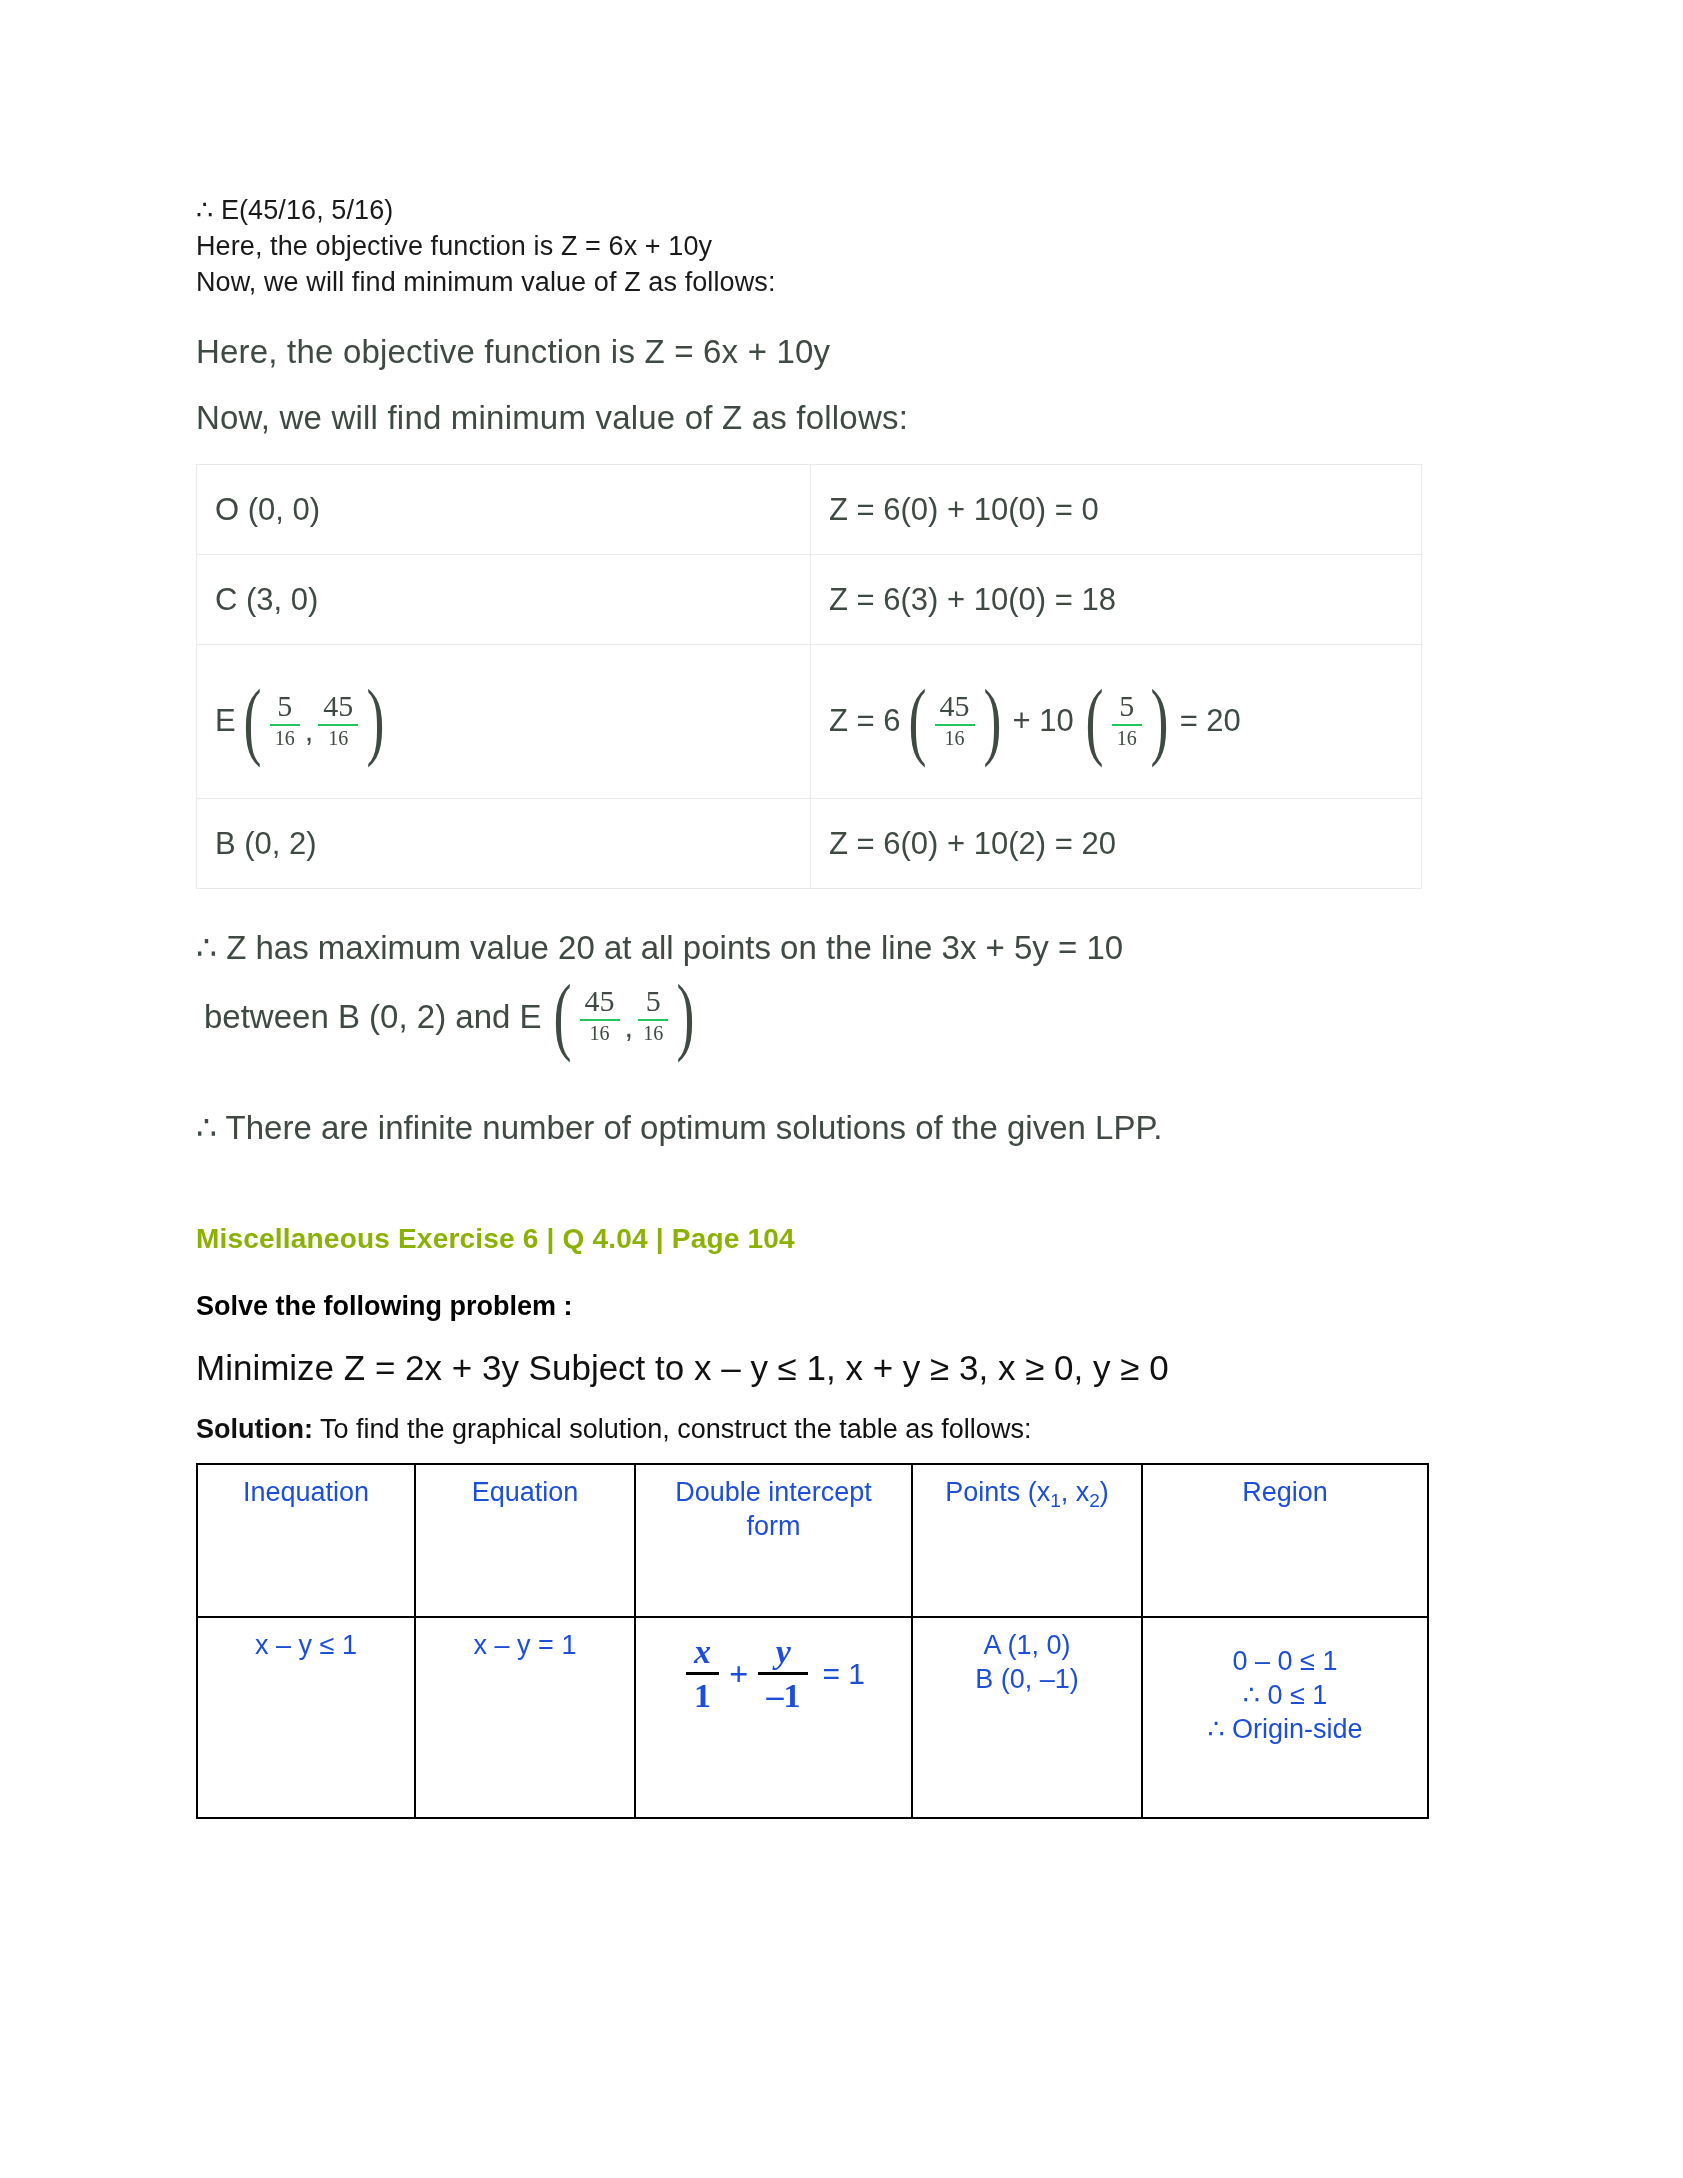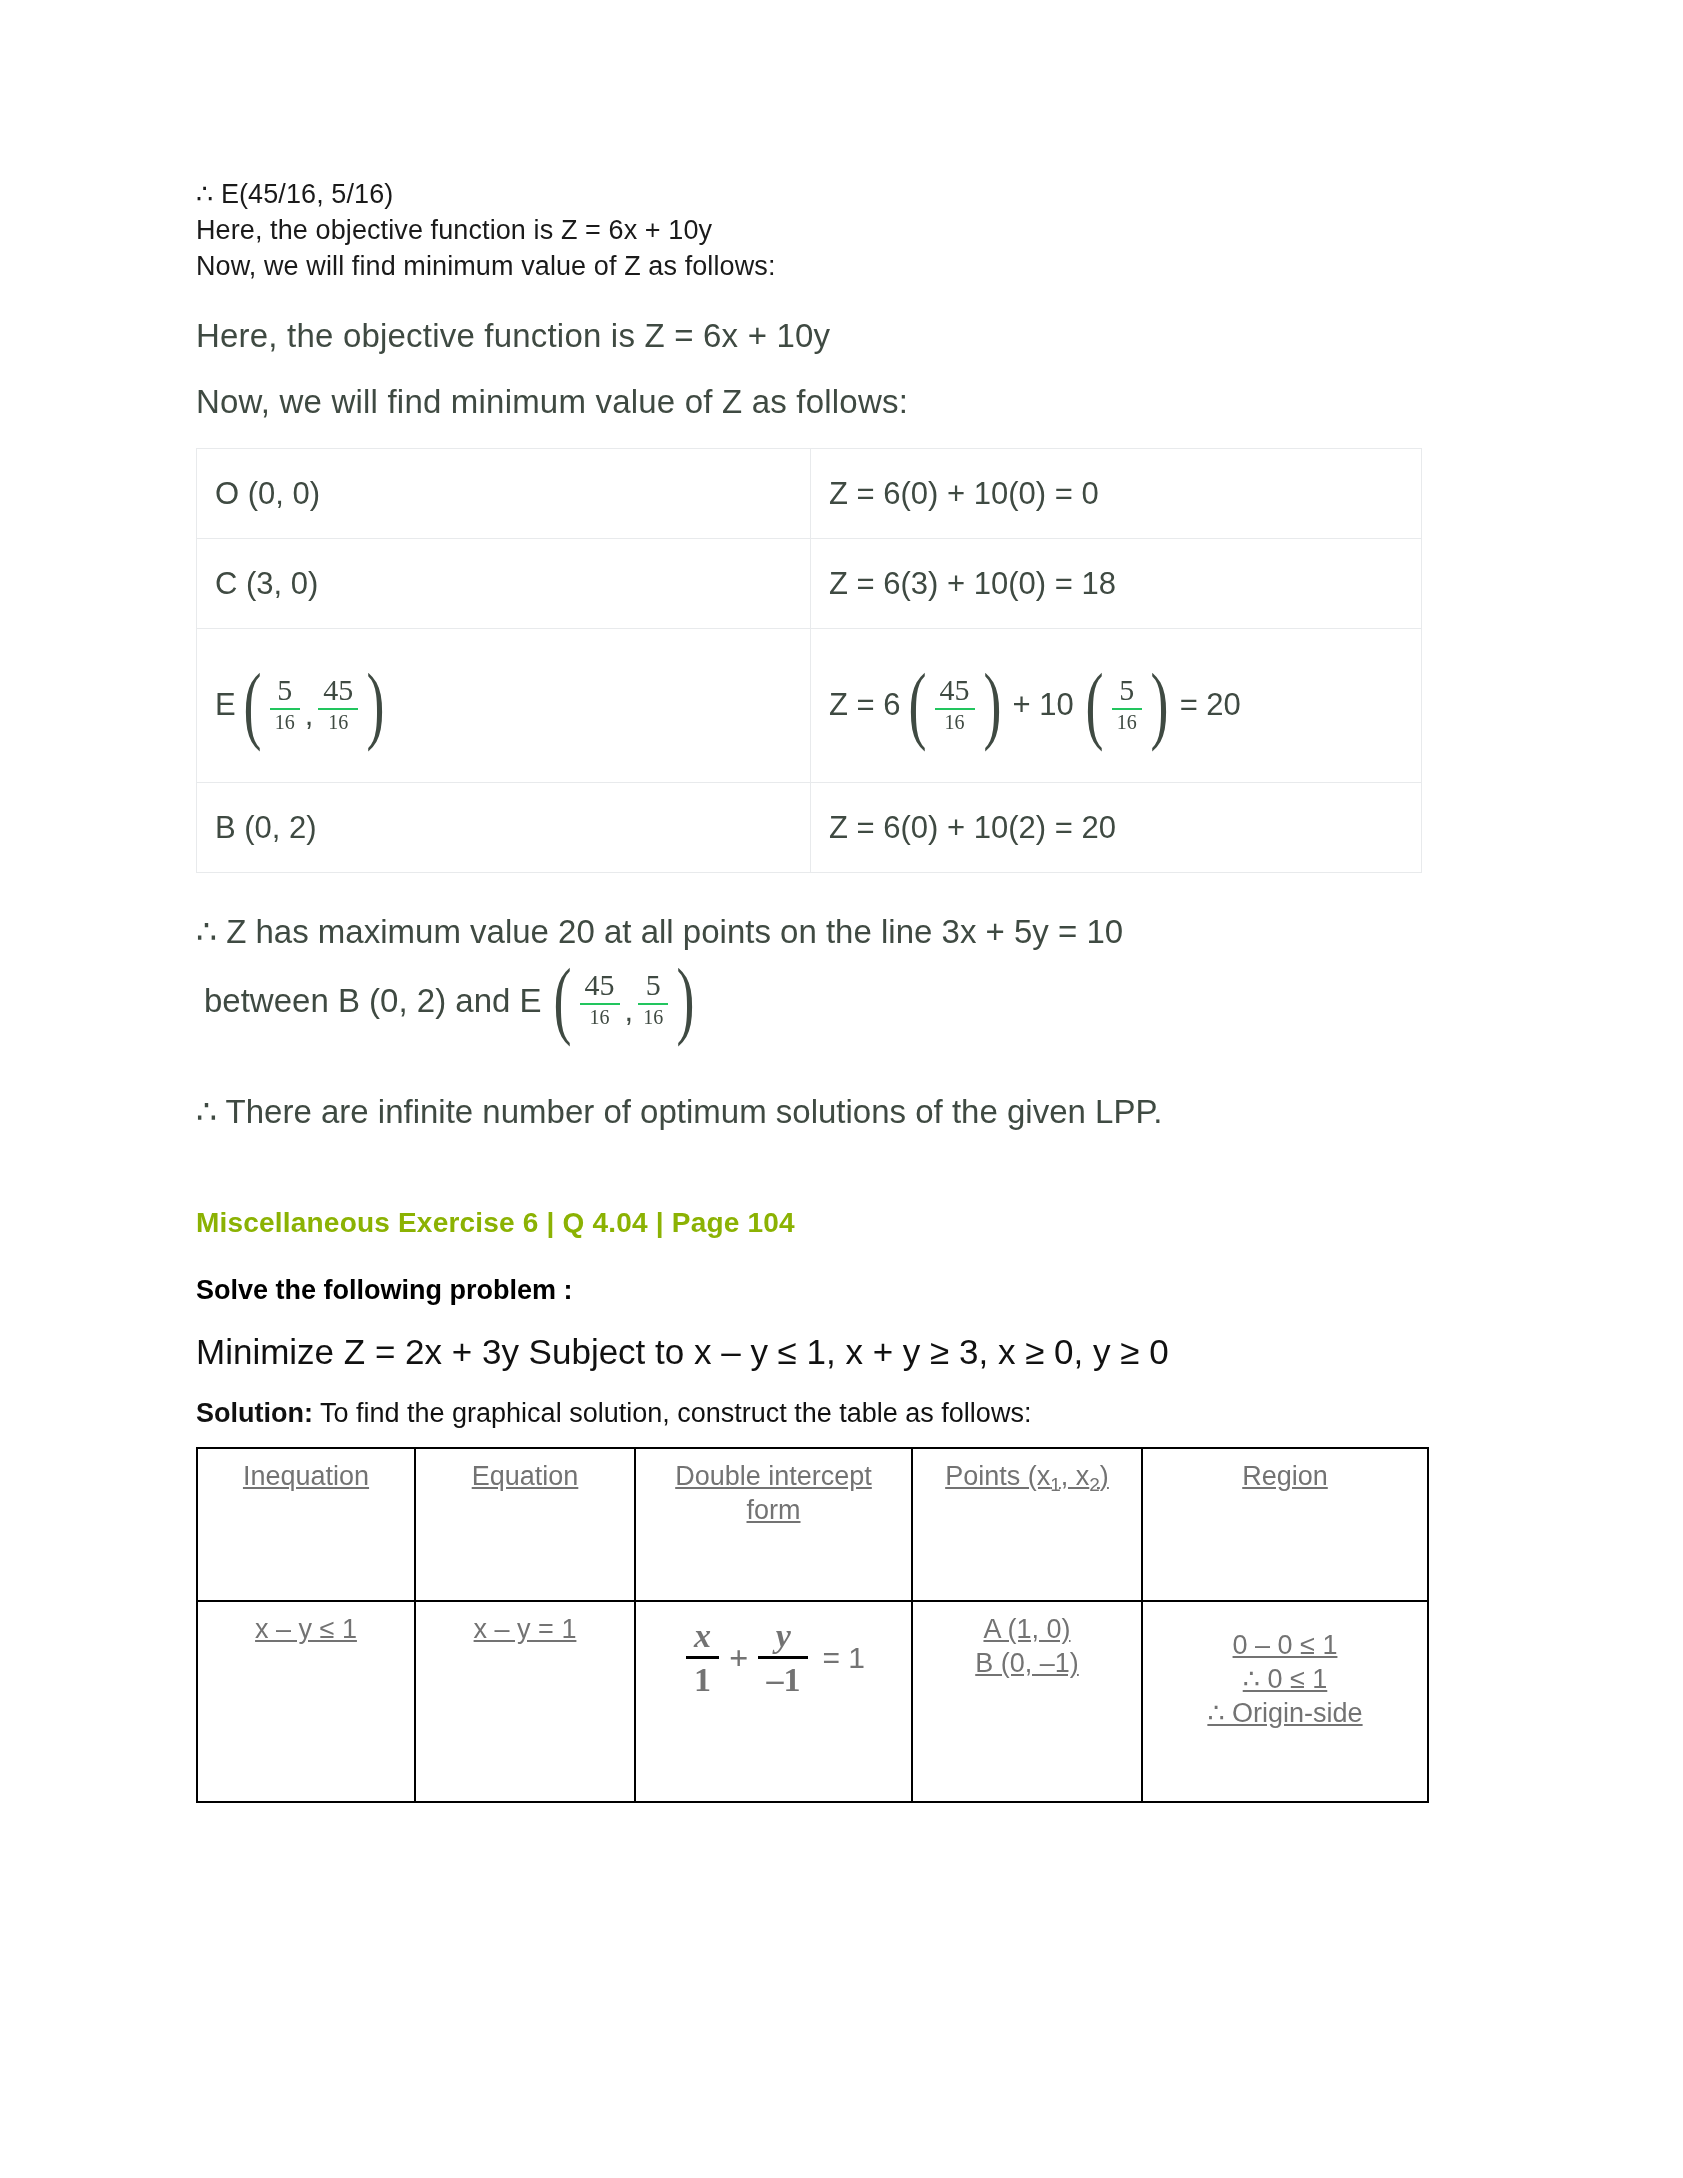--- a/index.html
+++ b/index.html
@@ -18,21 +18,21 @@
   .page {
     position: absolute;
     left: 0; top: 0;
     width: 1683px;
     height: 2178px;
     background: #ffffff;
   }
   .content {
     position: absolute;
     left: 196px;
-    top: 176px;
+    top: 192px;
     width: 1247px;
   }
 
   
   .small-line {
     font-size: 27px;
     line-height: 36px;
     color: #1a1a1a;
     white-space: nowrap;
     letter-spacing: 0.1px;
@@ -180,23 +180,22 @@
     table-layout: fixed;
     margin-top: 18px;
     border: 2px solid #000;
   }
   .t2 td {
     border: 2px solid #000;
     text-align: center;
     vertical-align: top;
     font-size: 27px;
     padding: 10px 6px;
-    color: #737373;
+    color: #1d4ed8;
     line-height: 34px;
-    text-decoration: underline;
   }
   .t2 col.a { width: 218px; }
   .t2 col.b { width: 220px; }
   .t2 col.c { width: 277px; }
   .t2 col.d { width: 230px; }
   .t2 col.e { width: 286px; }
   .t2 tr.hrow td { height: 131px; }
   .t2 tr.drow td { height: 163px; }
 
   .dform {

